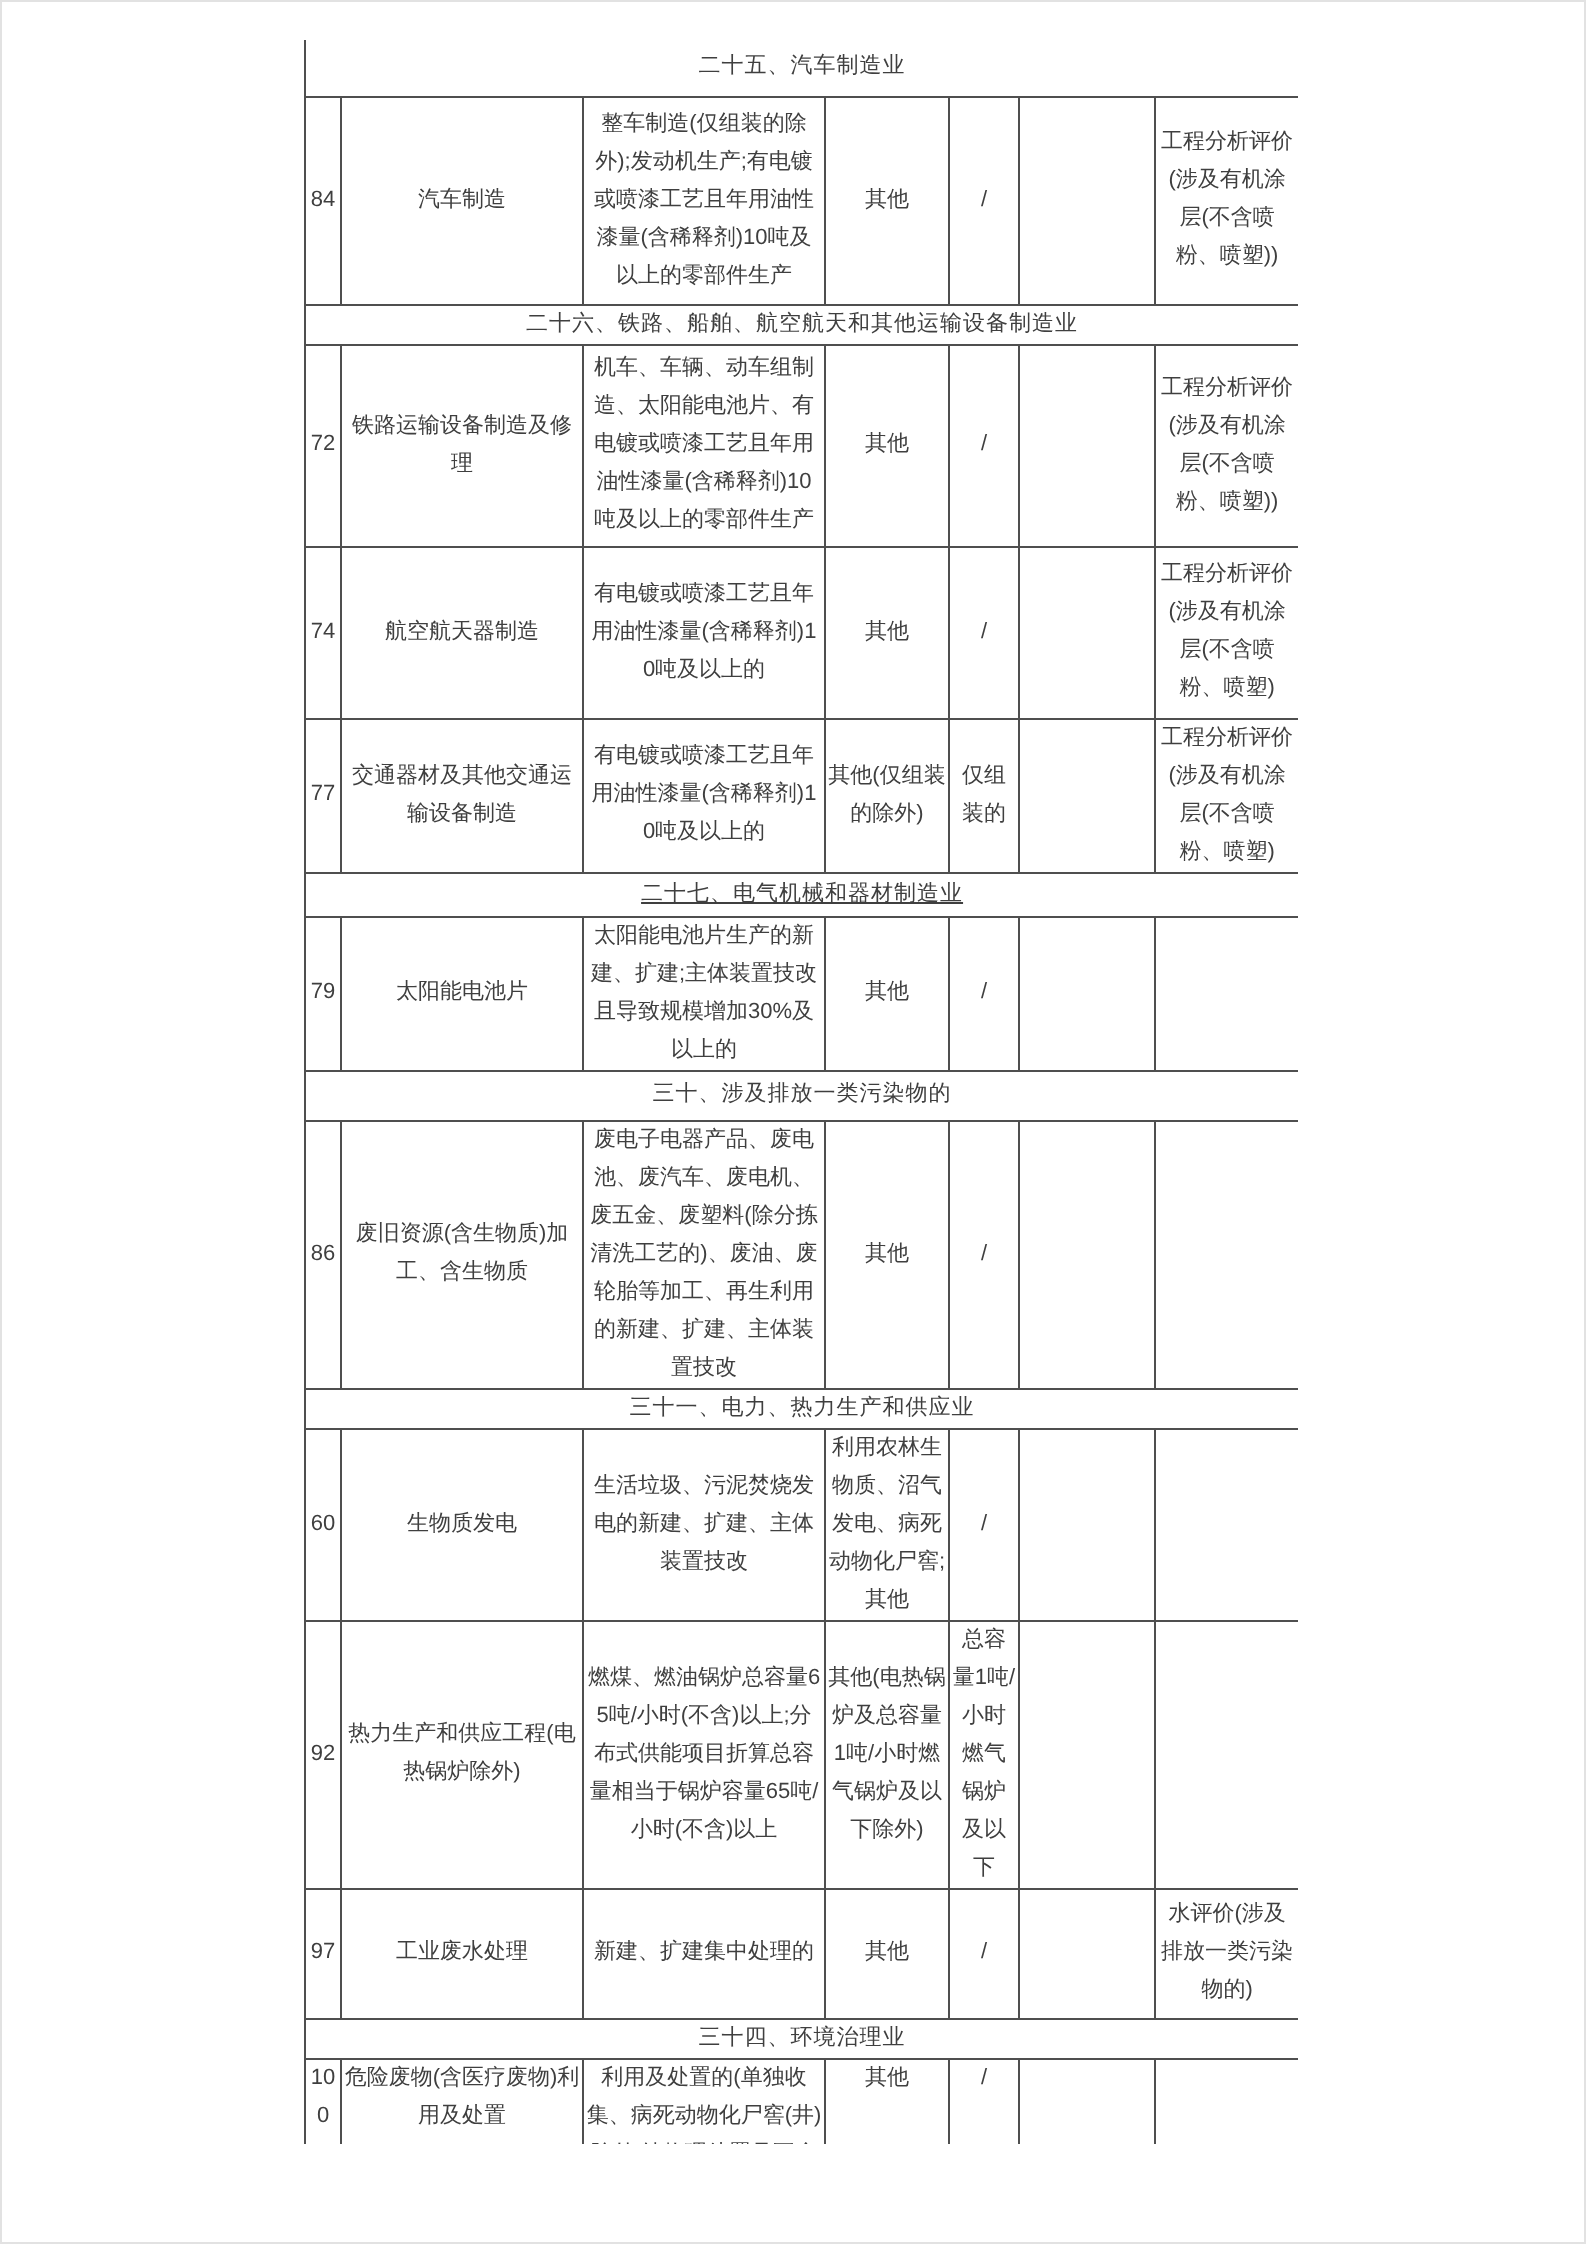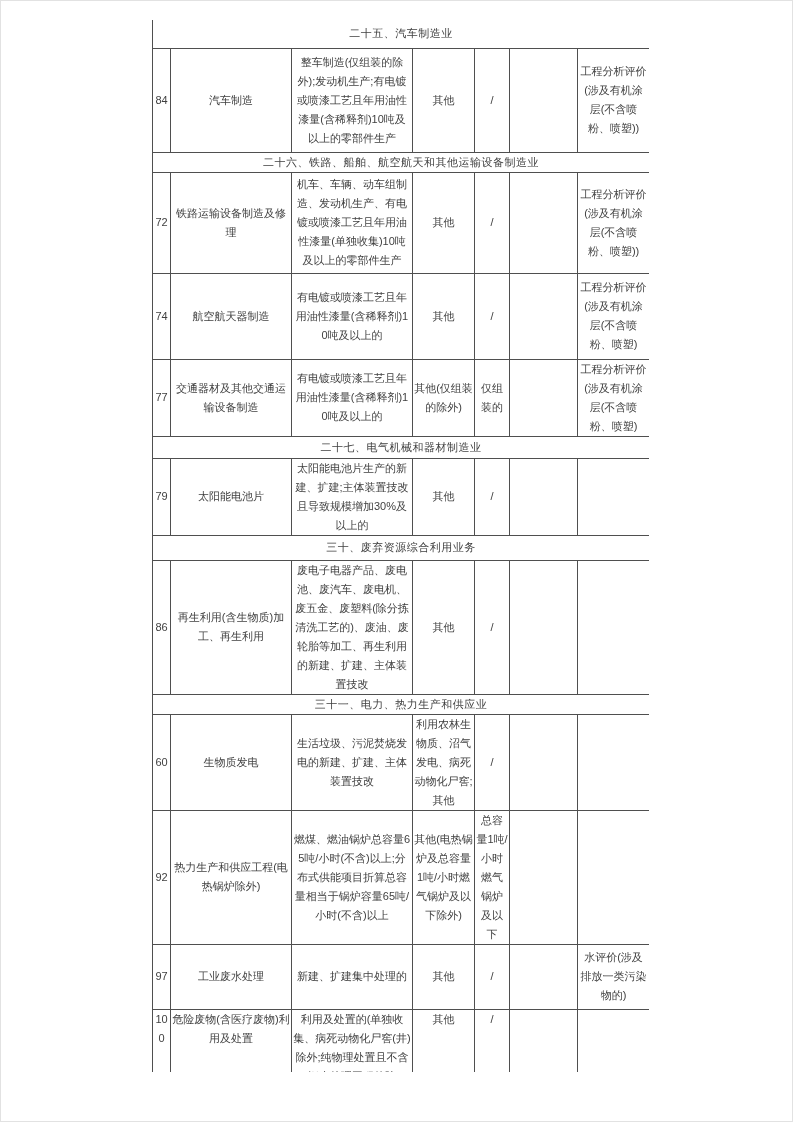--- a/index.html
+++ b/index.html
@@ -32,21 +32,21 @@
   td.sec{font-size:12px;letter-spacing:0.5px;}
   td.num{padding:0;}
   tr.top-align td{vertical-align:top;}
   
   tr[data-row-id="sec25"]{height:28px;}
   tr[data-row-id="r71"]{height:104px;}
   tr[data-row-id="sec26"]{height:19px;}
   tr[data-row-id="r72"]{height:101px;}
   tr[data-row-id="r74"]{height:86px;}
   tr[data-row-id="r77"]{height:77px;}
-  tr[data-row-id="sec27"]{height:22px;}
+  tr[data-row-id="sec27"]{height:22px;text-decoration:underline;}
   tr[data-row-id="r79"]{height:76px;}
   tr[data-row-id="sec30"]{height:25px;}
   tr[data-row-id="r86"]{height:119px;}
   tr[data-row-id="sec31"]{height:20px;}
   tr[data-row-id="r90"]{height:81px;}
   tr[data-row-id="r92"]{height:104px;}
   tr[data-row-id="sec33"]{height:18px;}
   tr[data-row-id="r97"]{height:65px;}
   tr[data-row-id="sec34"]{height:18px;}
   tr[data-row-id="r100"]{height:90px;}
@@ -78,21 +78,21 @@
             <td class="c5">/</td>
             <td class="c6"></td>
             <td class="c7">工程分析评价(涉及有机涂层(不含喷粉、喷塑))</td>
           </tr>
           <tr data-row-id="sec26">
             <td colspan="7" class="sec">二十六、铁路、船舶、航空航天和其他运输设备制造业</td>
           </tr>
           <tr data-row-id="r72">
             <td class="num">72</td>
             <td class="name">铁路运输设备制造及修理</td>
-            <td class="desc">机车、车辆、动车组制造、发动机生产、有电镀或喷漆工艺且年用油性漆量(单独收集)10吨及以上的零部件生产</td>
+            <td class="desc">机车、车辆、动车组制造、太阳能电池片、有电镀或喷漆工艺且年用油性漆量(含稀释剂)10吨及以上的零部件生产</td>
             <td class="c4">其他</td>
             <td class="c5">/</td>
             <td class="c6"></td>
             <td class="c7">工程分析评价(涉及有机涂层(不含喷粉、喷塑))</td>
           </tr>
           <tr data-row-id="r74">
             <td class="num">74</td>
             <td class="name">航空航天器制造</td>
             <td class="desc">有电镀或喷漆工艺且年用油性漆量(含稀释剂)10吨及以上的</td>
             <td class="c4">其他</td>
@@ -115,25 +115,25 @@
           <tr data-row-id="r79">
             <td class="num">79</td>
             <td class="name">太阳能电池片</td>
             <td class="desc">太阳能电池片生产的新建、扩建;主体装置技改且导致规模增加30%及以上的</td>
             <td class="c4">其他</td>
             <td class="c5">/</td>
             <td class="c6"></td>
             <td class="c7"></td>
           </tr>
           <tr data-row-id="sec30">
-            <td colspan="7" class="sec">三十、废弃资源综合利用业务</td>
+            <td colspan="7" class="sec">三十、涉及排放一类污染物的</td>
           </tr>
           <tr data-row-id="r86">
             <td class="num">86</td>
-            <td class="name">再生利用(含生物质)加工、再生利用</td>
+            <td class="name">废旧资源(含生物质)加工、含生物质</td>
             <td class="desc">废电子电器产品、废电池、废汽车、废电机、废五金、废塑料(除分拣清洗工艺的)、废油、废轮胎等加工、再生利用的新建、扩建、主体装置技改</td>
             <td class="c4">其他</td>
             <td class="c5">/</td>
             <td class="c6"></td>
             <td class="c7"></td>
           </tr>
           <tr data-row-id="sec31">
             <td colspan="7" class="sec">三十一、电力、热力生产和供应业</td>
           </tr>
           <tr data-row-id="r90">
@@ -156,20 +156,23 @@
           </tr>
           <tr data-row-id="r97">
             <td class="num">97</td>
             <td class="name">工业废水处理</td>
             <td class="desc">新建、扩建集中处理的</td>
             <td class="c4">其他</td>
             <td class="c5">/</td>
             <td class="c6"></td>
             <td class="c7">水评价(涉及排放一类污染物的)</td>
           </tr>
+          <tr data-row-id="sec34">
+            <td colspan="7" class="sec">三十四、环境治理业</td>
+          </tr>
           <tr data-row-id="r100" class="top-align">
             <td class="num">100</td>
             <td class="name">危险废物(含医疗废物)利用及处置</td>
             <td class="desc">利用及处置的(单独收集、病死动物化尸窖(井)除外;纯物理处置且不含污水处理工程的除</td>
             <td class="c4">其他</td>
             <td class="c5">/</td>
             <td class="c6"></td>
             <td class="c7"></td>
           </tr>
         </tbody>

